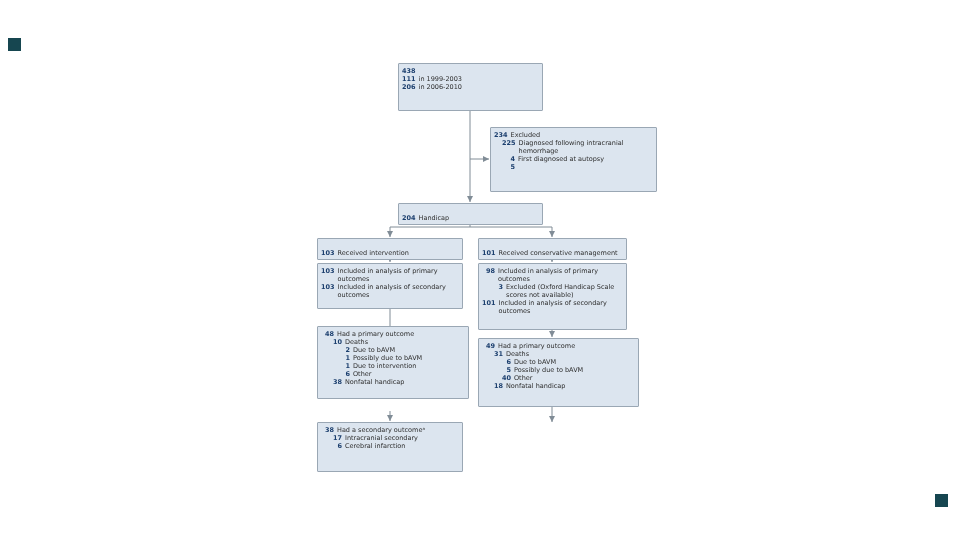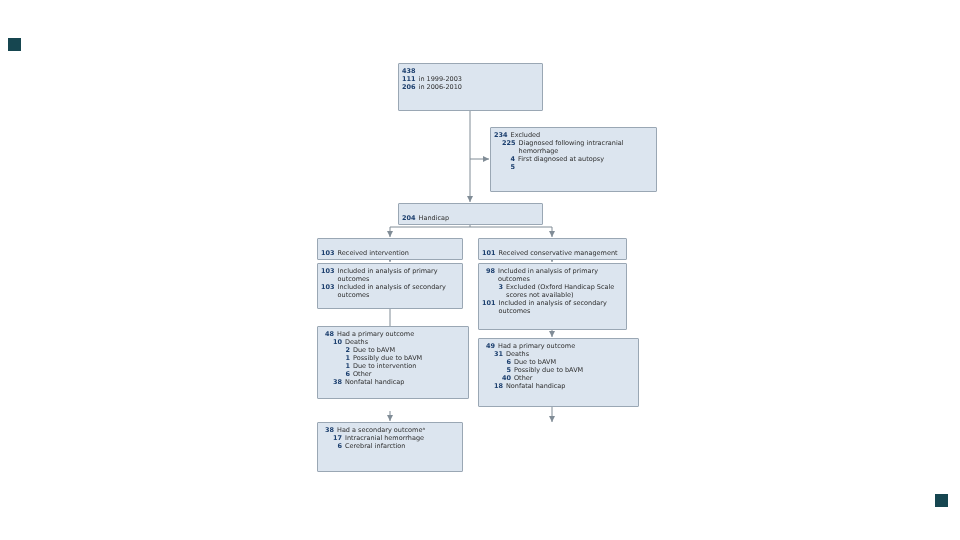--- a/index.html
+++ b/index.html
@@ -216,21 +216,21 @@
         <span class="txt">Nonfatal handicap</span>
       </div>
     </div>
   <div class="box" id="box-intervention-secondary">
       <div class="line i0">
         <span class="num">38</span>
         <span class="txt">Had a secondary outcomeᵃ</span>
       </div>
       <div class="line i1">
         <span class="num">17</span>
-        <span class="txt">Intracranial hemorrhage</span>
+        <span class="txt">Intracranial secondary</span>
       </div>
       <div class="line i1">
         <span class="num">6</span>
         <span class="txt">Cerebral infarction</span>
       </div>
     </div>
 
 </div>
 
 </body></html>

